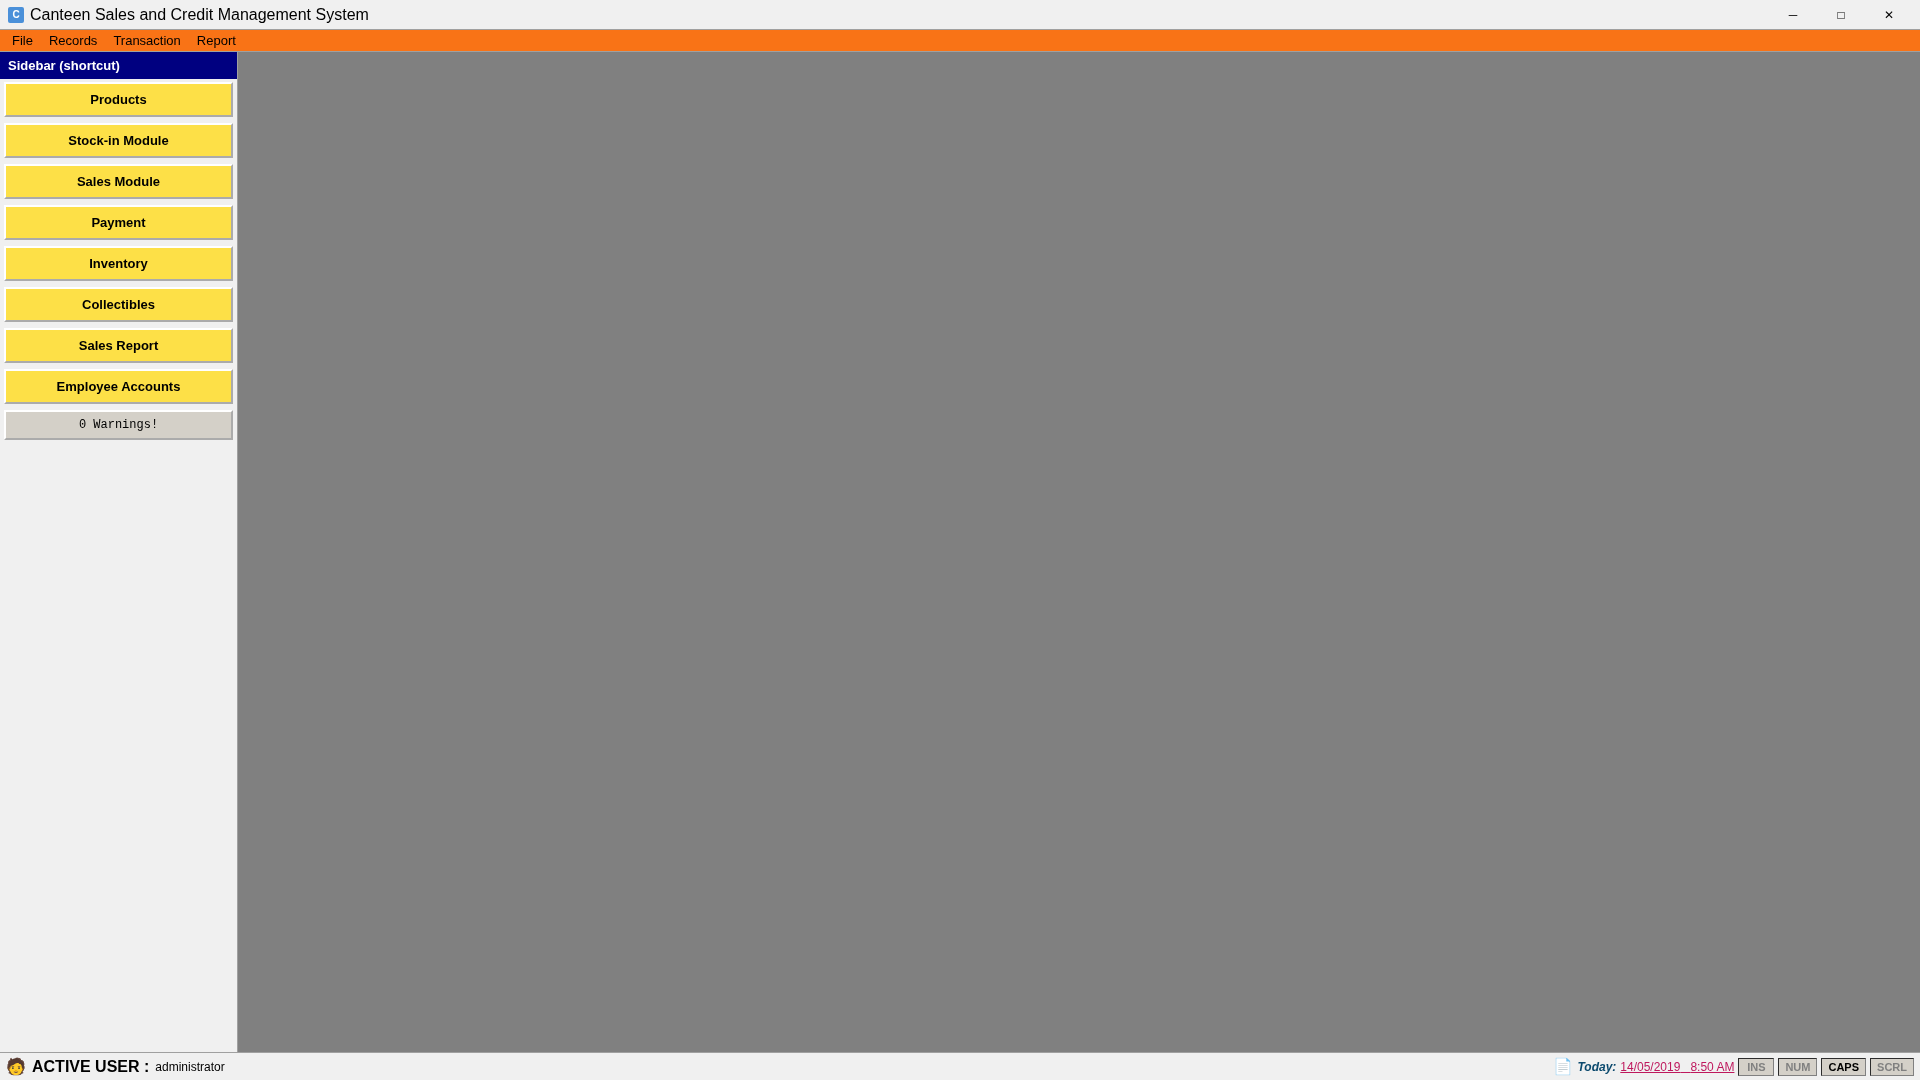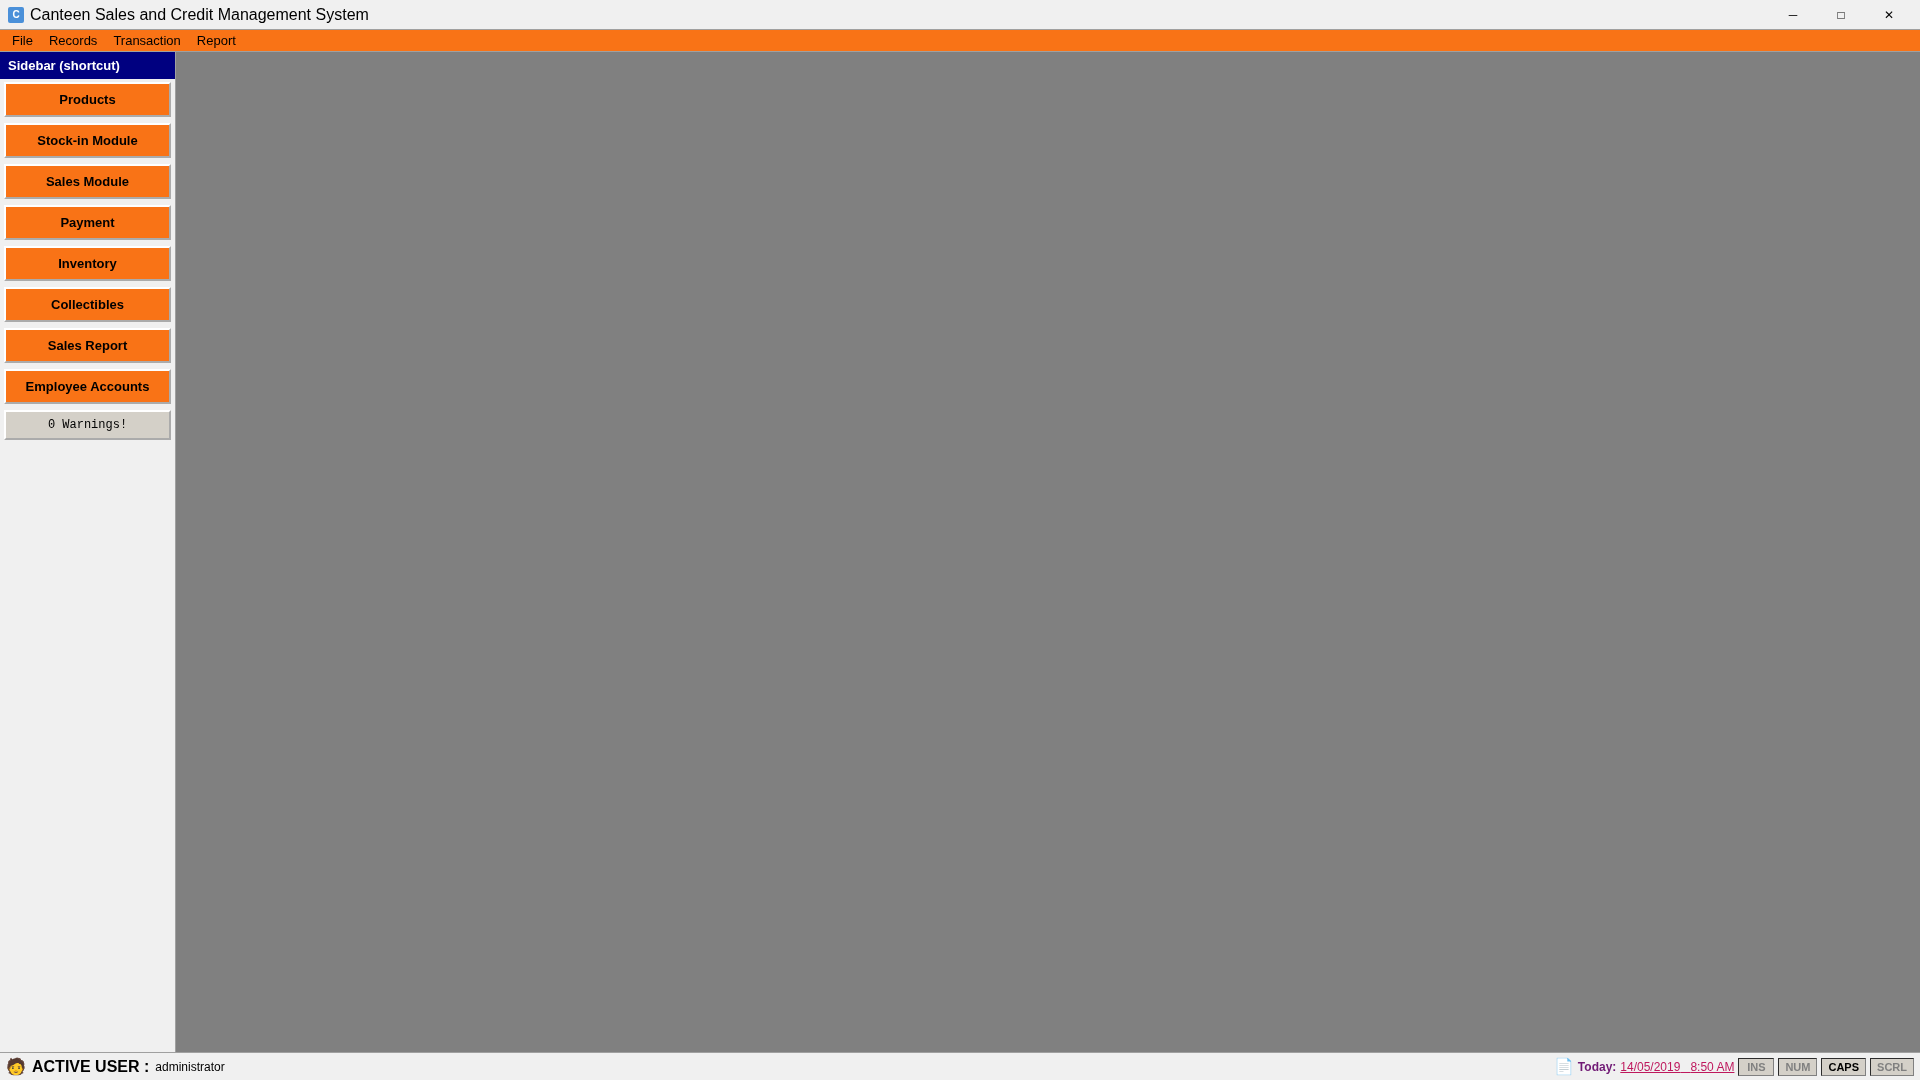--- a/index.html
+++ b/index.html
@@ -93,41 +93,41 @@
 
     
     .main-area {
       display: flex;
       flex: 1;
       overflow: hidden;
     }
 
     
     .sidebar {
-      width: 176px;
+      width: 238px;
       background: #f0f0f0;
       display: flex;
       flex-direction: column;
       border-right: 1px solid #a0a0a0;
       flex-shrink: 0;
     }
 
     .sidebar-header {
       background: #000080;
       color: white;
       padding: 6px 8px;
       font-size: 13px;
       font-weight: bold;
     }
 
     .sidebar-btn {
       width: calc(100% - 8px);
       margin: 3px 4px;
       padding: 8px 4px;
-      background: #f97316;
+      background: #fde047;
       border: 2px outset #fff;
       cursor: pointer;
       text-align: center;
       font-size: 13px;
       font-weight: bold;
       color: #000;
     }
 
     .warnings-btn {
       width: calc(100% - 8px);
@@ -187,21 +187,22 @@
       gap: 4px;
     }
 
     .status-doc-icon {
       font-size: 16px;
     }
 
     .status-today {
       font-size: 12px;
       font-weight: bold;
-      color: #701a75;
+      color: #0c4a6e;
+      font-style: italic;
     }
 
     .status-datetime {
       font-size: 12px;
       color: #be185d;
       text-decoration: underline;
     }
 
     .status-indicator {
       padding: 2px 6px;

